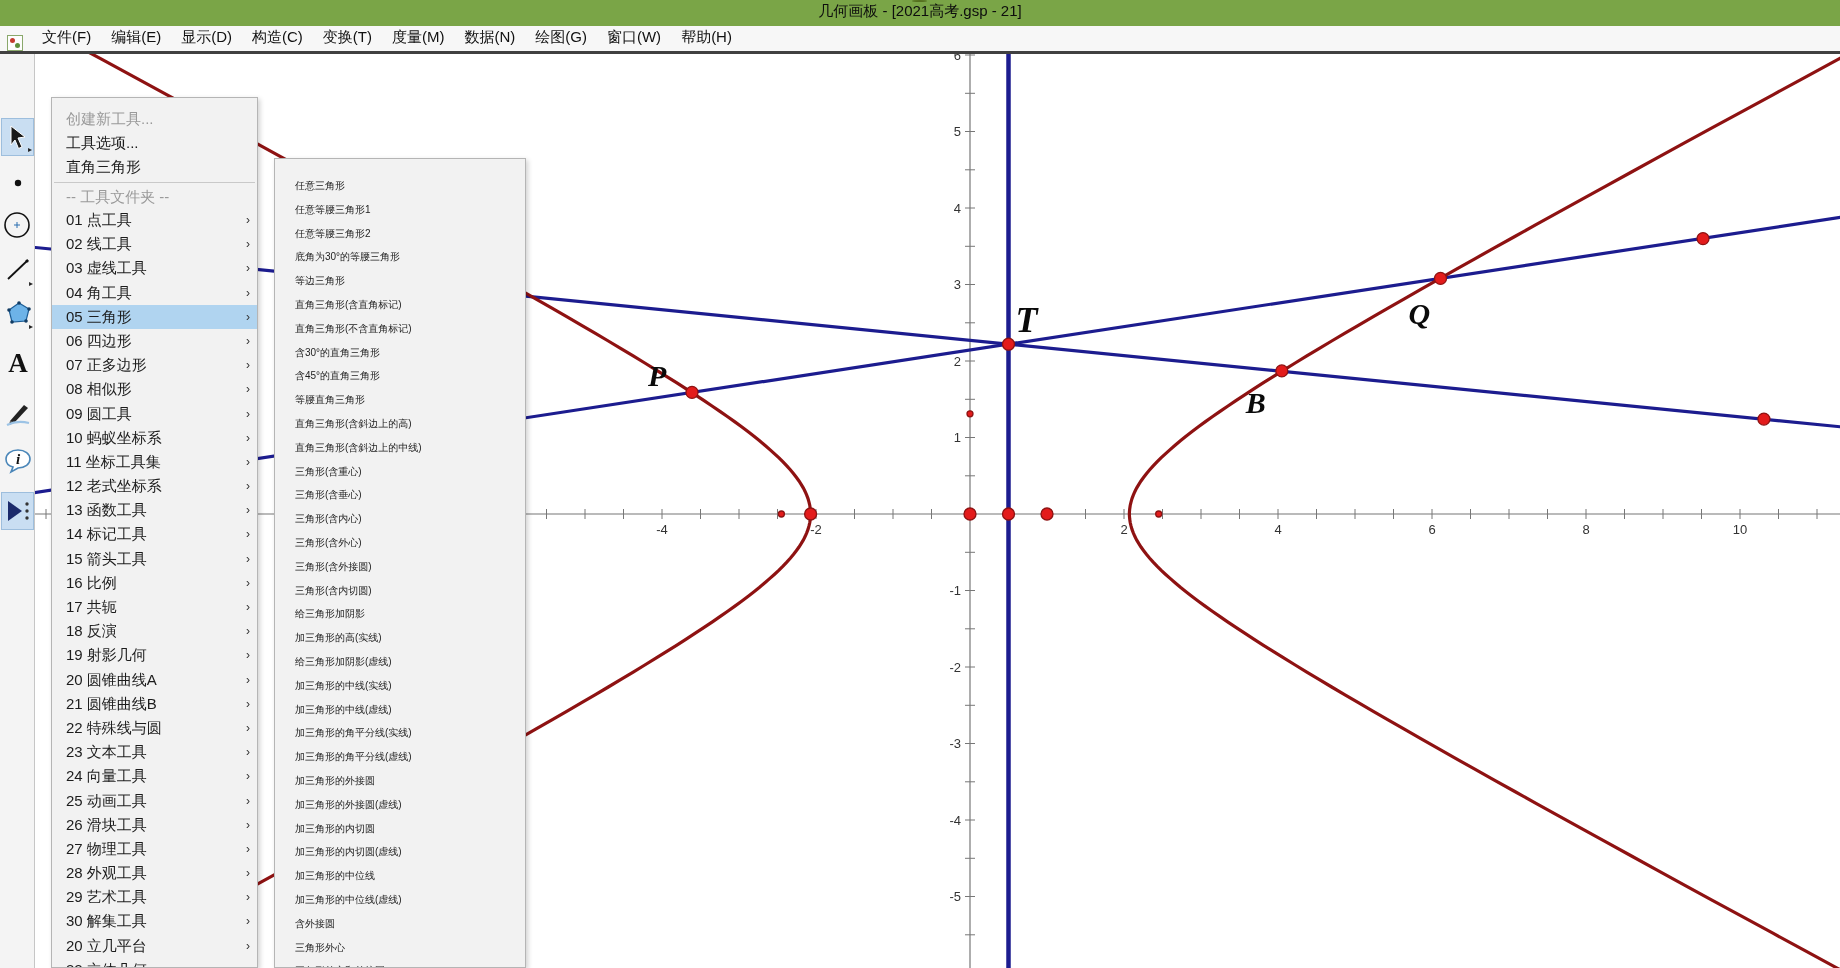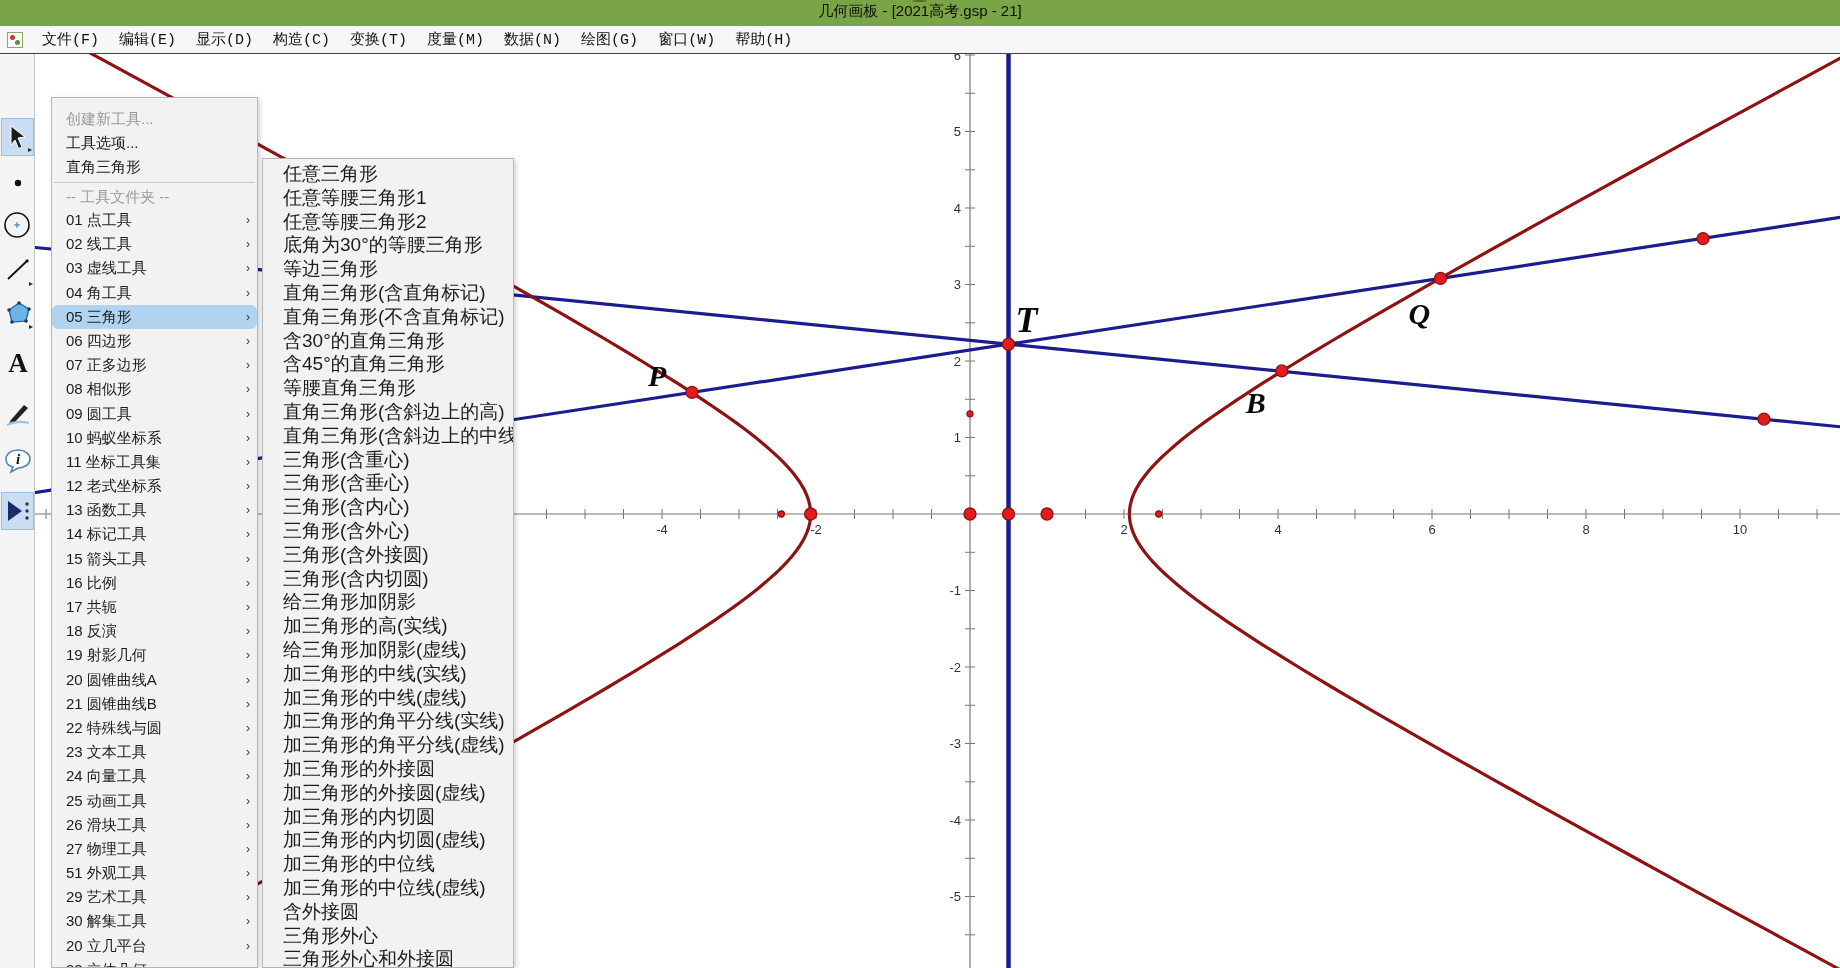--- a/index.html
+++ b/index.html
@@ -11,21 +11,21 @@
   .titlebar { position:absolute; left:0; top:0; width:1840px; height:26px;
     background:#7aa547; display:flex; align-items:center; color:#111;flex-direction:column; }
   .app-icon { width:15px; height:15px; margin:0 7px 0 6px; border-radius:50%;
     background:radial-gradient(circle at 35% 35%, #f3f7c9, #9db53a 60%, #5d7a22); border:1px solid #55701f; }
   .title-text { font-size:15px; color:#0d0d0d; }
   .win-controls { margin-left:auto; display:flex; height:26px; }
   .win-btn { width:44px; height:26px; display:flex; align-items:center; justify-content:center; cursor:default; }
 
   
   .menubar { position:absolute; left:0; top:26px; width:1840px; height:28px;
-    background:#f7f7f7; border-bottom:1px solid #404040; display:flex; align-items:center; font-size:15px; color:#111;font-family:Liberation Mono, monospace; }
+    background:#f7f7f7; border-bottom:3px solid #404040; display:flex; align-items:flex-end; font-size:15px; color:#111; }
   .doc-icon { width:16px; height:16px; margin:0 9px 0 7px; background:#fdfdfd; border:1px solid #8aa86b; position:relative; }
   .doc-icon:before { content:""; position:absolute; left:2px; top:2px; width:5px; height:5px; background:#c43b2f; border-radius:50%; }
   .doc-icon:after { content:""; position:absolute; right:2px; bottom:2px; width:5px; height:5px; background:#5d8f3c; border-radius:50%; }
   .menubar-item { padding:4px 10px; cursor:default; }
 
   
   .toolbar { position:absolute; left:0; top:54px; width:35px; height:914px;
     background:#f4f4f4; border-right:1px solid #c6c6c6; }
   .tool { position:absolute; left:1px; width:33px; height:38px;
     display:flex; align-items:center; justify-content:center; }
@@ -36,27 +36,27 @@
   .canvas { position:absolute; left:33px; top:54px; width:1807px; height:914px; background:#fff; }
 
   
   .ctx-menu { position:absolute; left:39px; top:97px; width:207px; height:871px;
     background:#f2f2f2; border:1px solid #b5b5b5; box-shadow:2px 2px 5px rgba(0,0,0,.18);
     overflow:hidden; padding-top:9px; font-size:15px; color:#1c1c1c; z-index:5;margin-left:12px; }
   .ctx-action { height:24px; line-height:24px; padding-left:14px; white-space:nowrap; }
   .ctx-sep { border-top:1px solid #c9c9c9; margin:3px 2px; }
   .ctx-header { height:22px; line-height:22px; padding-left:14px; color:#9a9a9a; white-space:nowrap; }
   .ctx-folder { height:24.2px; line-height:24.2px; padding-left:14px; position:relative; white-space:nowrap; }
-  .ctx-folder.hl { background:#b0d4f0;border-radius:6px; }
+  .ctx-folder.hl { background:#b0d4f0; }
   .disabled { color:#9a9a9a; }
   .sub-arrow { position:absolute; right:7px; top:0; font-size:12px; color:#333; }
 
-  .sub-menu { position:absolute; left:262px; top:158px; width:252px; height:810px;
+  .sub-menu { position:absolute; left:274px; top:158px; width:252px; height:810px;
     background:#f2f2f2; border:1px solid #b5b5b5; box-shadow:2px 2px 5px rgba(0,0,0,.18);
-    overflow:hidden; padding-top:3px; font-size:19px; color:#1c1c1c; z-index:6; }
+    overflow:hidden; padding-top:15px; font-size:10px; color:#1c1c1c; z-index:6; }
   .sub-item { height:23.8px; line-height:23.8px; padding-left:20px; white-space:nowrap; }
 </style>
 </head>
 <body>
 
 <div class="titlebar">
   <div class="app-icon"></div>
   <div class="title-text">几何画板 - [2021高考.gsp - 21]</div>
   <div class="win-controls">
     <div class="win-btn">
@@ -301,21 +301,21 @@
     <div class="ctx-folder"><span>18 反演</span><span class="sub-arrow">›</span></div>
     <div class="ctx-folder"><span>19 射影几何</span><span class="sub-arrow">›</span></div>
     <div class="ctx-folder"><span>20 圆锥曲线A</span><span class="sub-arrow">›</span></div>
     <div class="ctx-folder"><span>21 圆锥曲线B</span><span class="sub-arrow">›</span></div>
     <div class="ctx-folder"><span>22 特殊线与圆</span><span class="sub-arrow">›</span></div>
     <div class="ctx-folder"><span>23 文本工具</span><span class="sub-arrow">›</span></div>
     <div class="ctx-folder"><span>24 向量工具</span><span class="sub-arrow">›</span></div>
     <div class="ctx-folder"><span>25 动画工具</span><span class="sub-arrow">›</span></div>
     <div class="ctx-folder"><span>26 滑块工具</span><span class="sub-arrow">›</span></div>
     <div class="ctx-folder"><span>27 物理工具</span><span class="sub-arrow">›</span></div>
-    <div class="ctx-folder"><span>51 外观工具</span><span class="sub-arrow">›</span></div>
+    <div class="ctx-folder"><span>28 外观工具</span><span class="sub-arrow">›</span></div>
     <div class="ctx-folder"><span>29 艺术工具</span><span class="sub-arrow">›</span></div>
     <div class="ctx-folder"><span>30 解集工具</span><span class="sub-arrow">›</span></div>
     <div class="ctx-folder"><span>20 立几平台</span><span class="sub-arrow">›</span></div>
     <div class="ctx-folder"><span>32 立体几何</span><span class="sub-arrow">›</span></div>
   </div>
 
 <div class="sub-menu" id="sub-menu">
     <div class="sub-item">任意三角形</div>
     <div class="sub-item">任意等腰三角形1</div>
     <div class="sub-item">任意等腰三角形2</div>

